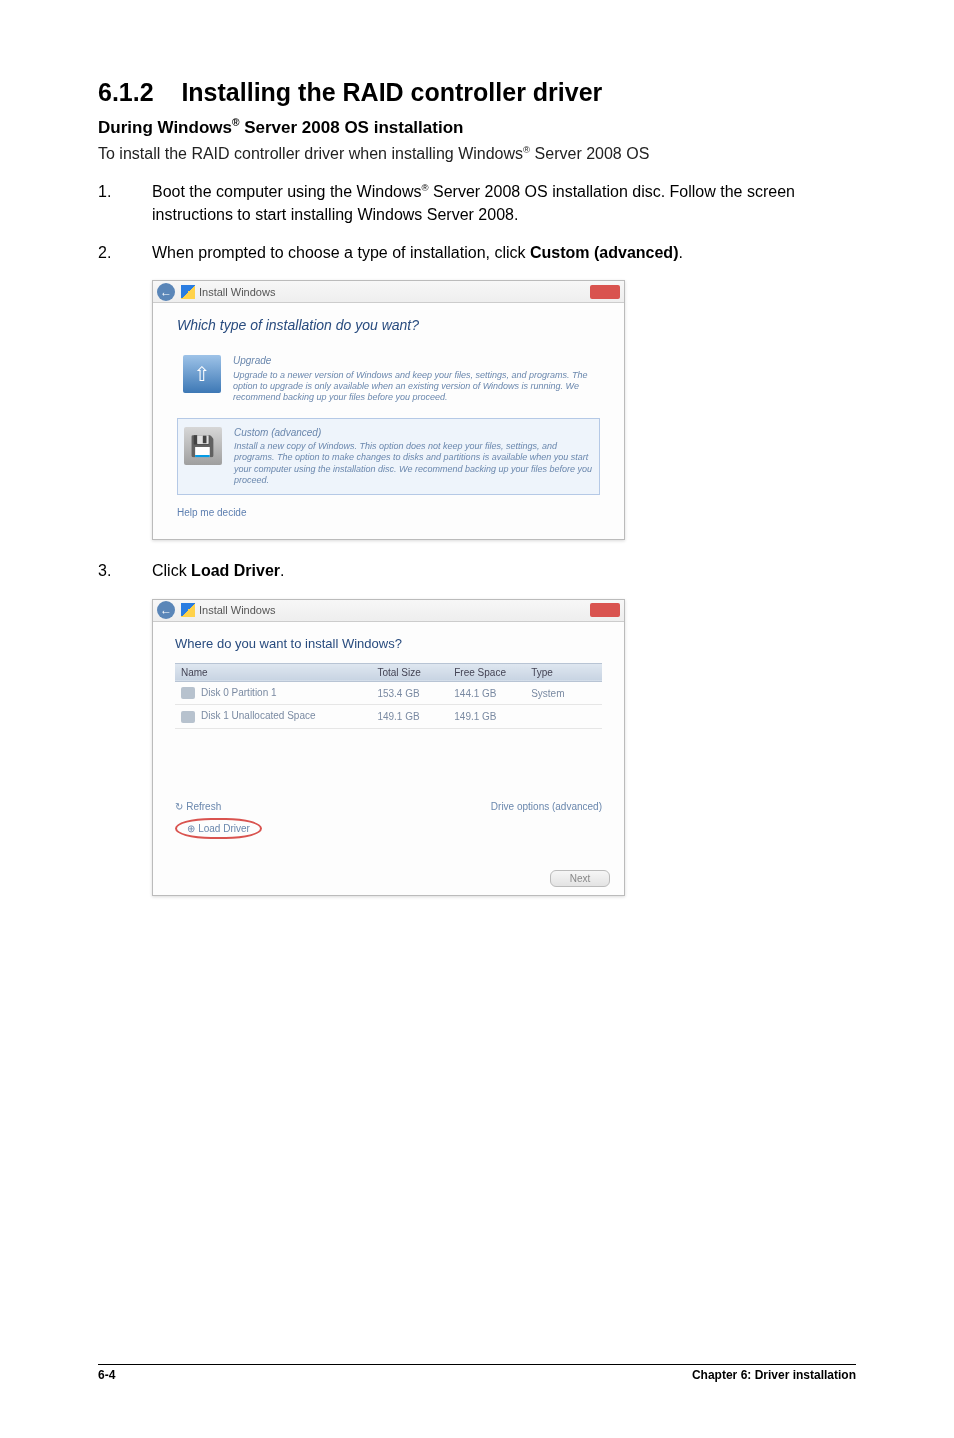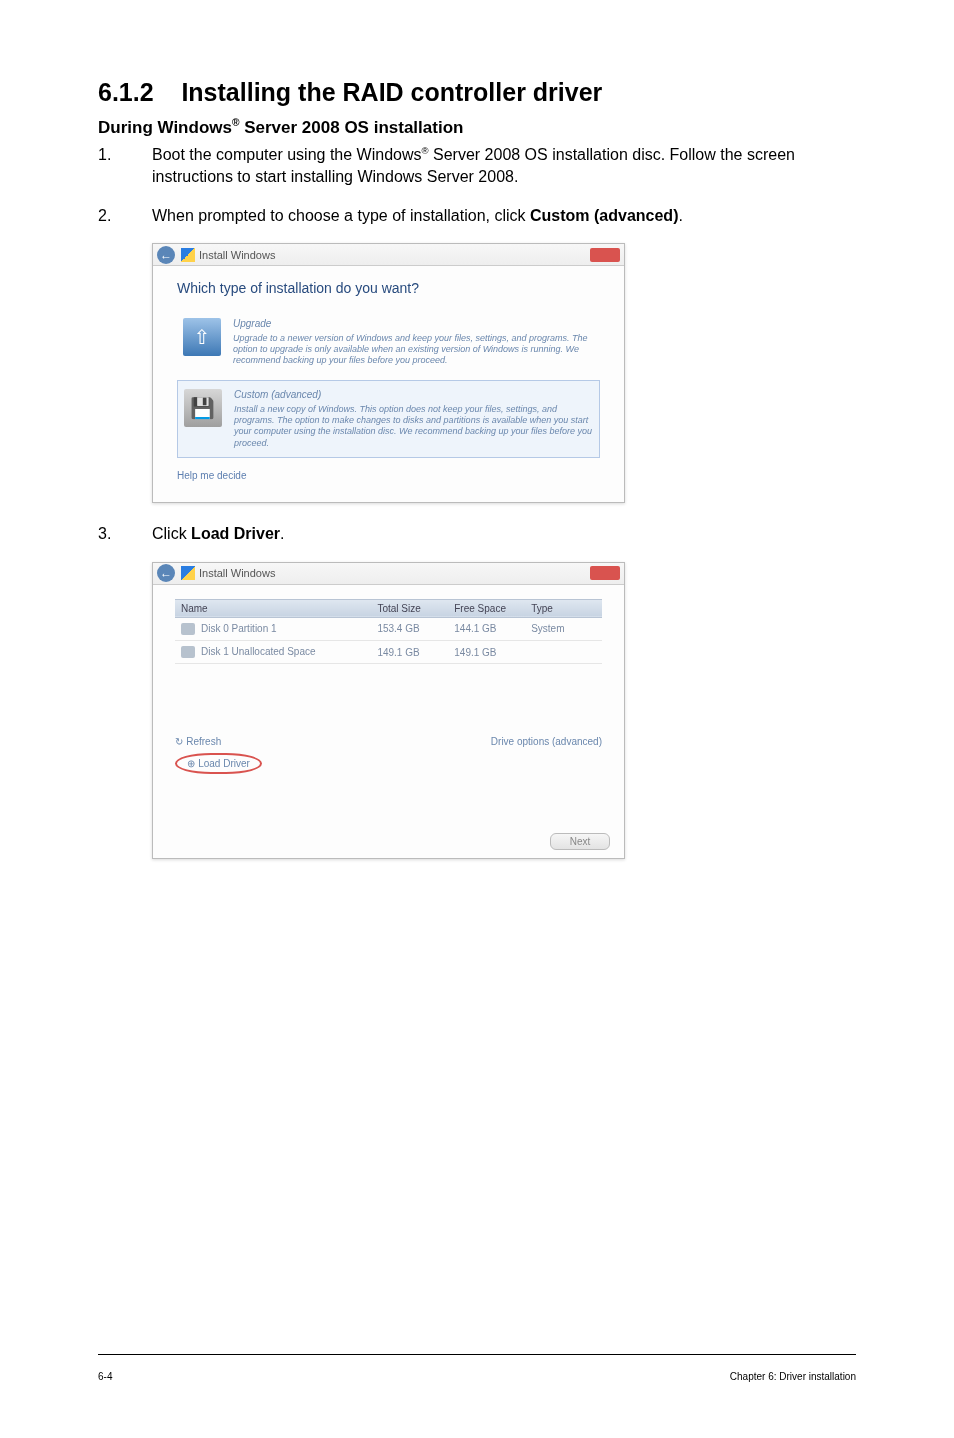--- a/index.html
+++ b/index.html
@@ -89,20 +89,21 @@
       border-radius: 2px;
     }
     .dlg-body {
       padding: 14px 24px 20px 24px;
       min-height: 236px;
     }
     .dlg-heading {
       font-size: 14px;
       color: #284b7e;
       margin-bottom: 14px;
+      font-style: italic;
     }
     .choice {
       display: flex;
       gap: 12px;
       padding: 8px 6px;
       margin-bottom: 6px;
     }
     .choice.active {
       border: 1px solid #b5c9e6;
       background: #eef4fb;
@@ -177,38 +178,42 @@
       border-radius:6px;cursor:default;color:#888;
       margin-right:14px;
     }
 
     .footer {
       position: absolute;
       bottom: 56px;
       left: 98px;
       right: 98px;
       border-top: 1px solid #000;
-      padding-top: 16px;
-      font-size: 10px;
+      padding-top: 3px;
+      font-size: 12px;
       display: flex;
       justify-content: space-between;
+      font-weight: bold;
     }
   </style>
 </head>
 <body>
 
 <div class="page">
   <h2 class="h2">
     <span>6.1.2</span>&nbsp;&nbsp;&nbsp;&nbsp;<span>Installing the RAID controller driver</span>
   </h2>
 
   <h3 class="h3">
     <span>During Windows</span><sup>®</sup><span> Server 2008 OS installation</span>
   </h3>
 
+  <p class="intro">
+    <span>To install the RAID controller driver when installing Windows</span><sup>®</sup><span> Server 2008 OS</span>
+  </p>
 
   <div class="step">
     <div class="step-num">1.</div>
     <div class="step-body">
       <span>Boot the computer using the Windows</span><sup>®</sup><span> Server 2008 OS installation disc. Follow the screen instructions to start installing Windows Server 2008.</span>
     </div>
   </div>
 
   <div class="step">
     <div class="step-num">2.</div>
@@ -255,20 +260,21 @@
   </div>
 
   <div class="win-dialog">
     <div class="dlg-titlebar">
       <span class="back-arrow">←</span>
       <span class="shield"></span>
       <span class="title-text">Install Windows</span>
       <span class="close-x"></span>
     </div>
     <div class="dlg2-body">
+      <div class="dlg2-heading">Where do you want to install Windows?</div>
 
       <table class="tbl">
         <thead>
           <tr>
             <th style="width:46%">Name</th>
             <th style="width:18%">Total Size</th>
             <th style="width:18%">Free Space</th>
             <th style="width:18%">Type</th>
           </tr>
         </thead>

